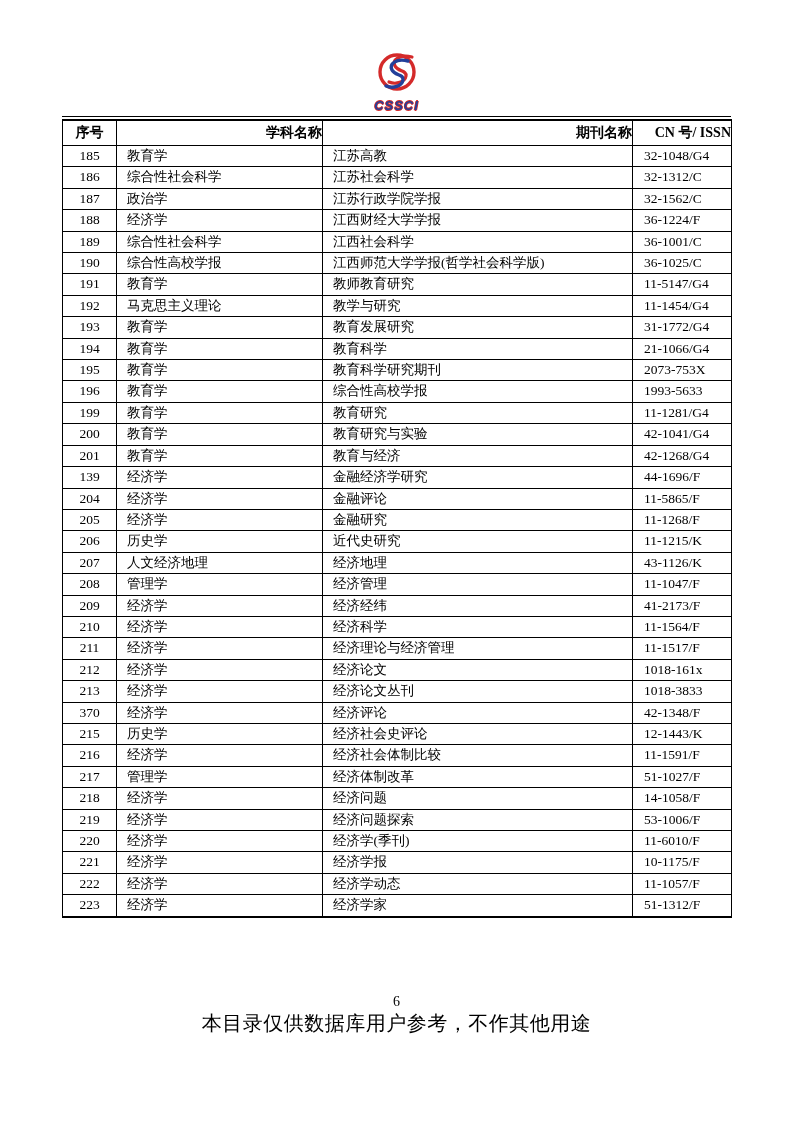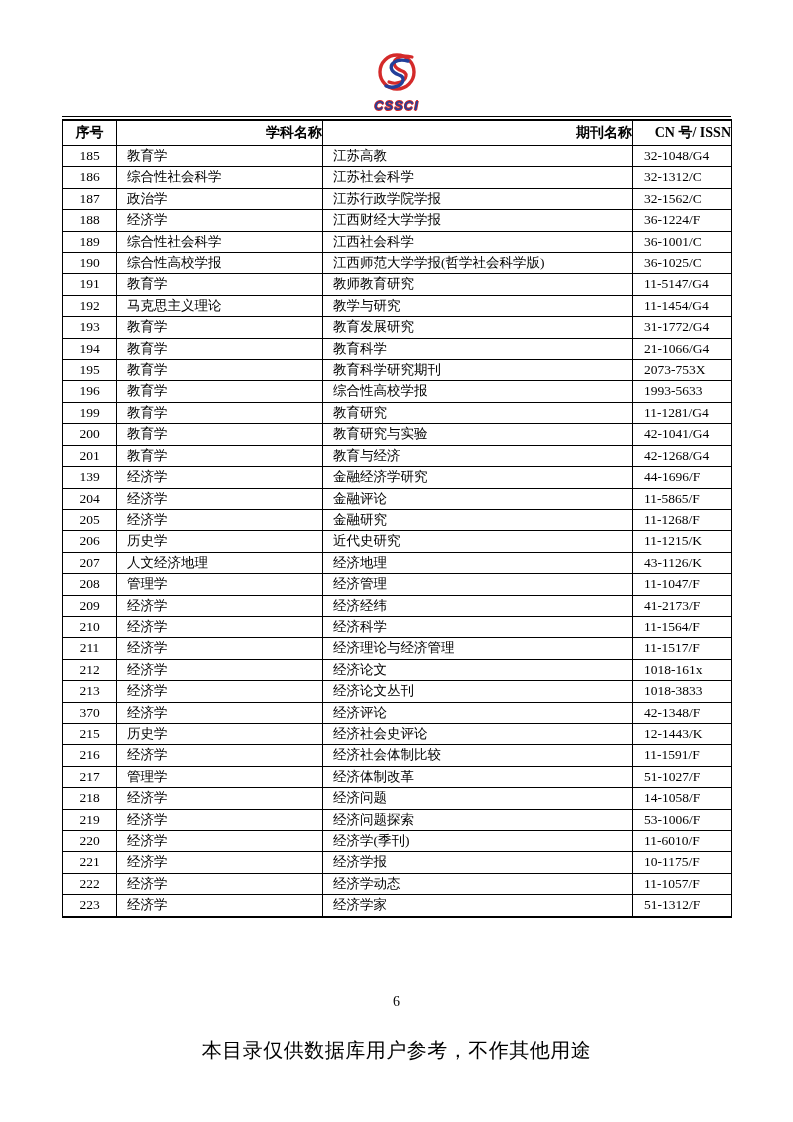--- a/index.html
+++ b/index.html
@@ -64,21 +64,20 @@
   .page-number {
     position:absolute; top:994px; left:0; width:793px;
     text-align:center; font-size:14px;
   }
   .footer-note {
     position:absolute; top:1010px; left:0; width:793px;
     text-align:center;
     font-family:"Liberation Sans", sans-serif;
     font-size:20px;
     letter-spacing:0.5px;
-    margin-top:27px;
   }
 </style>
 </head>
 <body>
 
 <div class="logo-wrap">
   <svg class="logo-mark" viewBox="0 0 84 46" xmlns="http://www.w3.org/2000/svg">
     <circle cx="42" cy="22" r="17" fill="none" stroke="#d42a2a" stroke-width="3.4"></circle>
     <path d="M57 7 C44 4 37 10 40 16 C43 22 52 20 51 26 C50 32 41 35 34 32" fill="none" stroke="#d42a2a" stroke-width="3.2" stroke-linecap="round"></path>
     <path d="M53 11 C41 8 34 14 37 20 C40 26 49 24 48 30 C47 36 38 39 31 36" fill="none" stroke="#23409a" stroke-width="3.4" stroke-linecap="round"></path>

